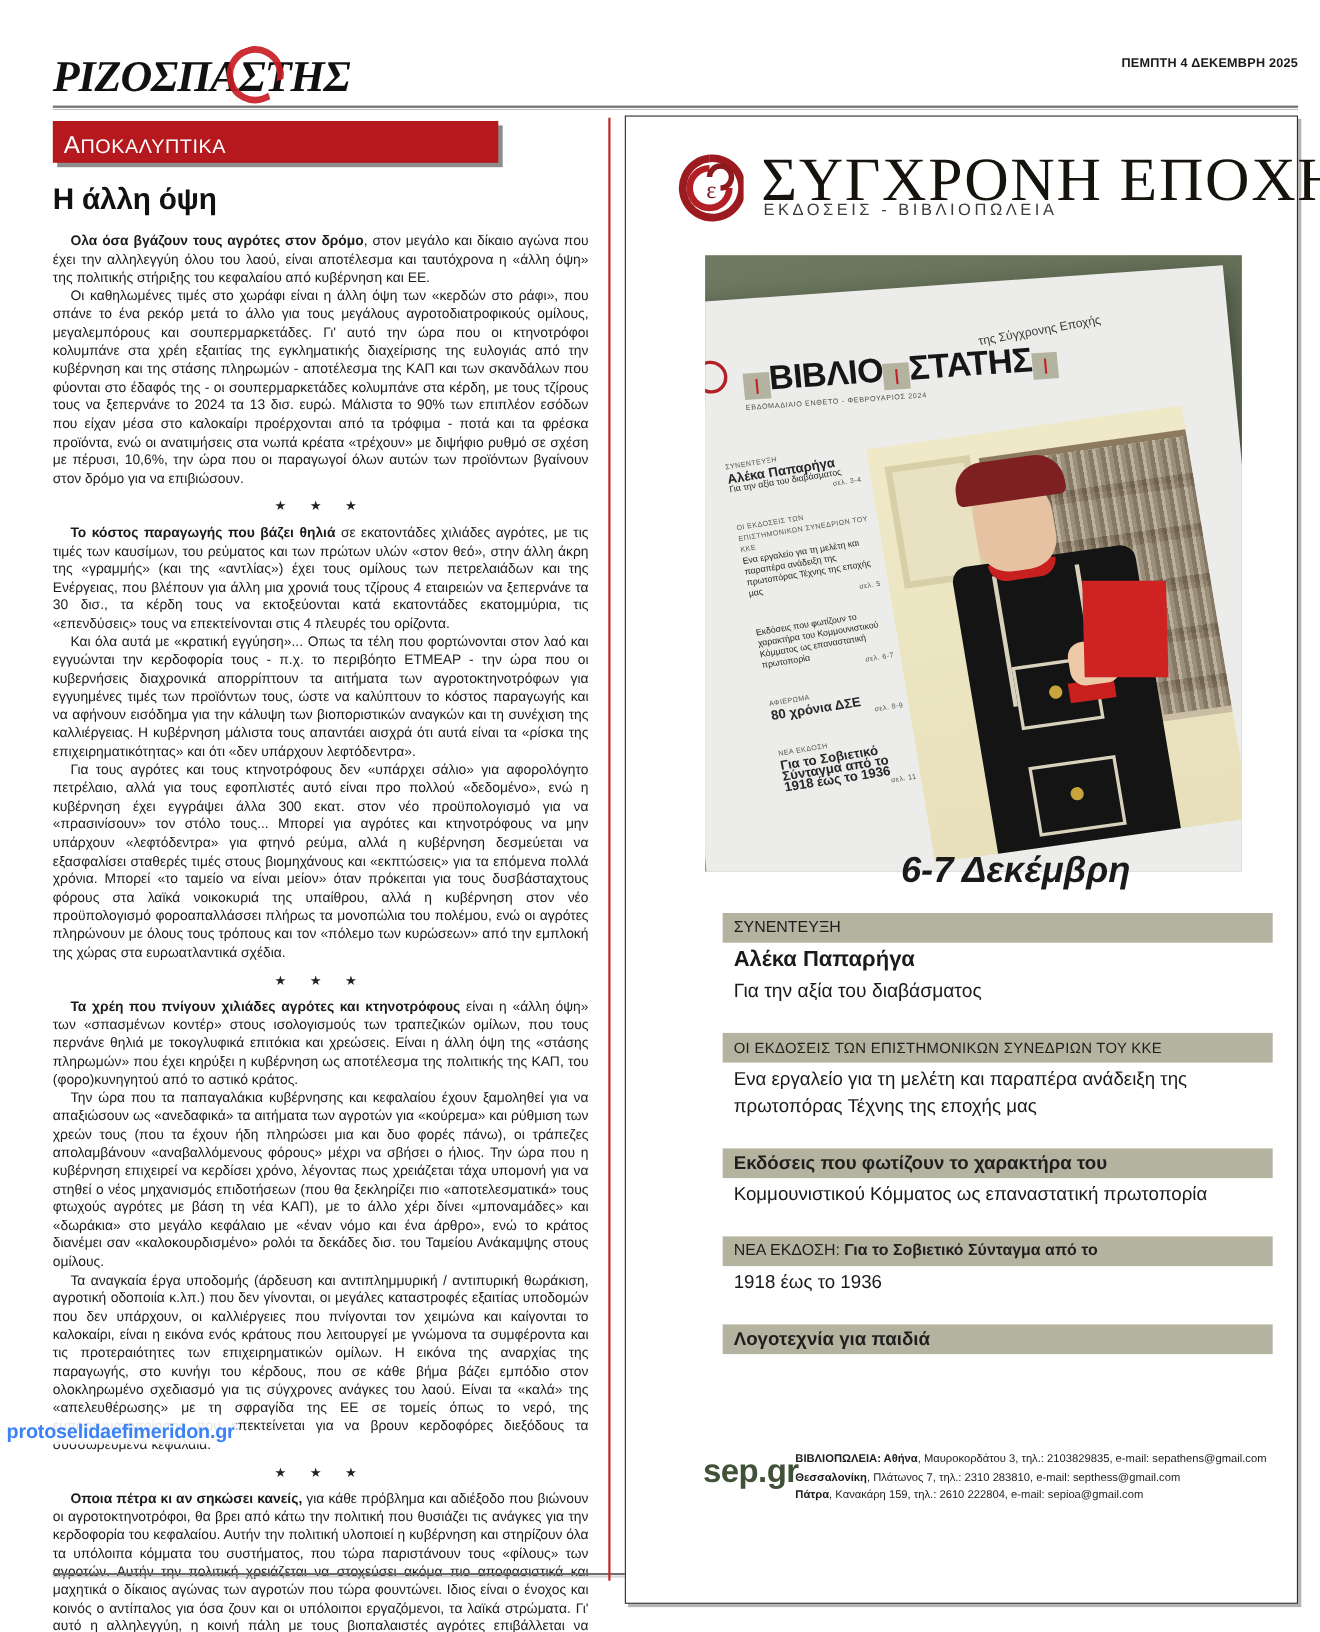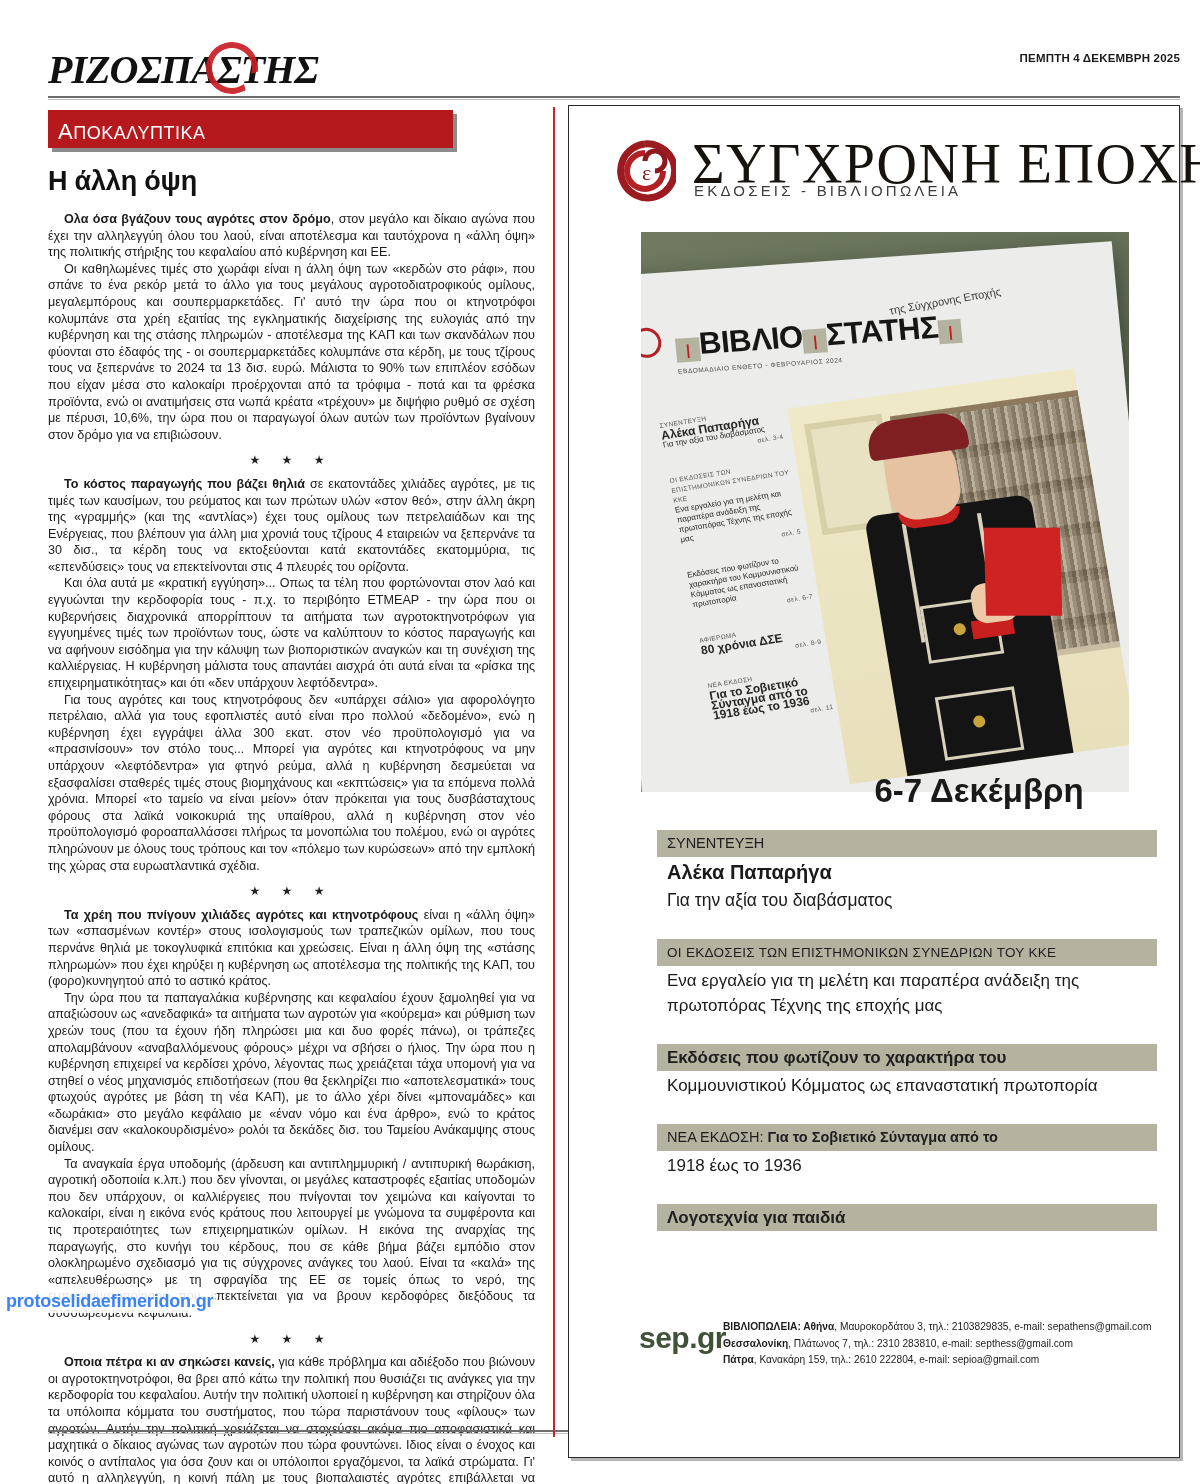--- a/index.html
+++ b/index.html
@@ -242,22 +242,21 @@
     position:absolute; left:146px; top:236px; width:42px; height:18px;
     background:#c81f1f;
   }
   .cover-edge {
     position:absolute; left:-46px; top:0px; width:60px; height:560px;
     background:linear-gradient(90deg,#b9b8b2,#dedcd4);
     transform:rotate(-5.5deg);
   }
   .kyk-date {
     position:absolute; left:250px; top:666px; width:320px;
-    text-align:center;
-    font-size:33px; font-weight:bold; color:#1a1a1a;
+    font-size:33px; font-weight:bold; color:#1a1a1a;font-style:italic;
   }
 
   
   .list { position:absolute; left:88px; top:724px; width:500px; }
   .row { margin-bottom:6px; }
   .bar {
     background:#b4b3a0; padding:4px 10px 4px 10px;
     font-size:14.5px; color:#1e1e1e; line-height:19px;
   }
   .bar.small { font-size:13.5px; letter-spacing:.3px; }

